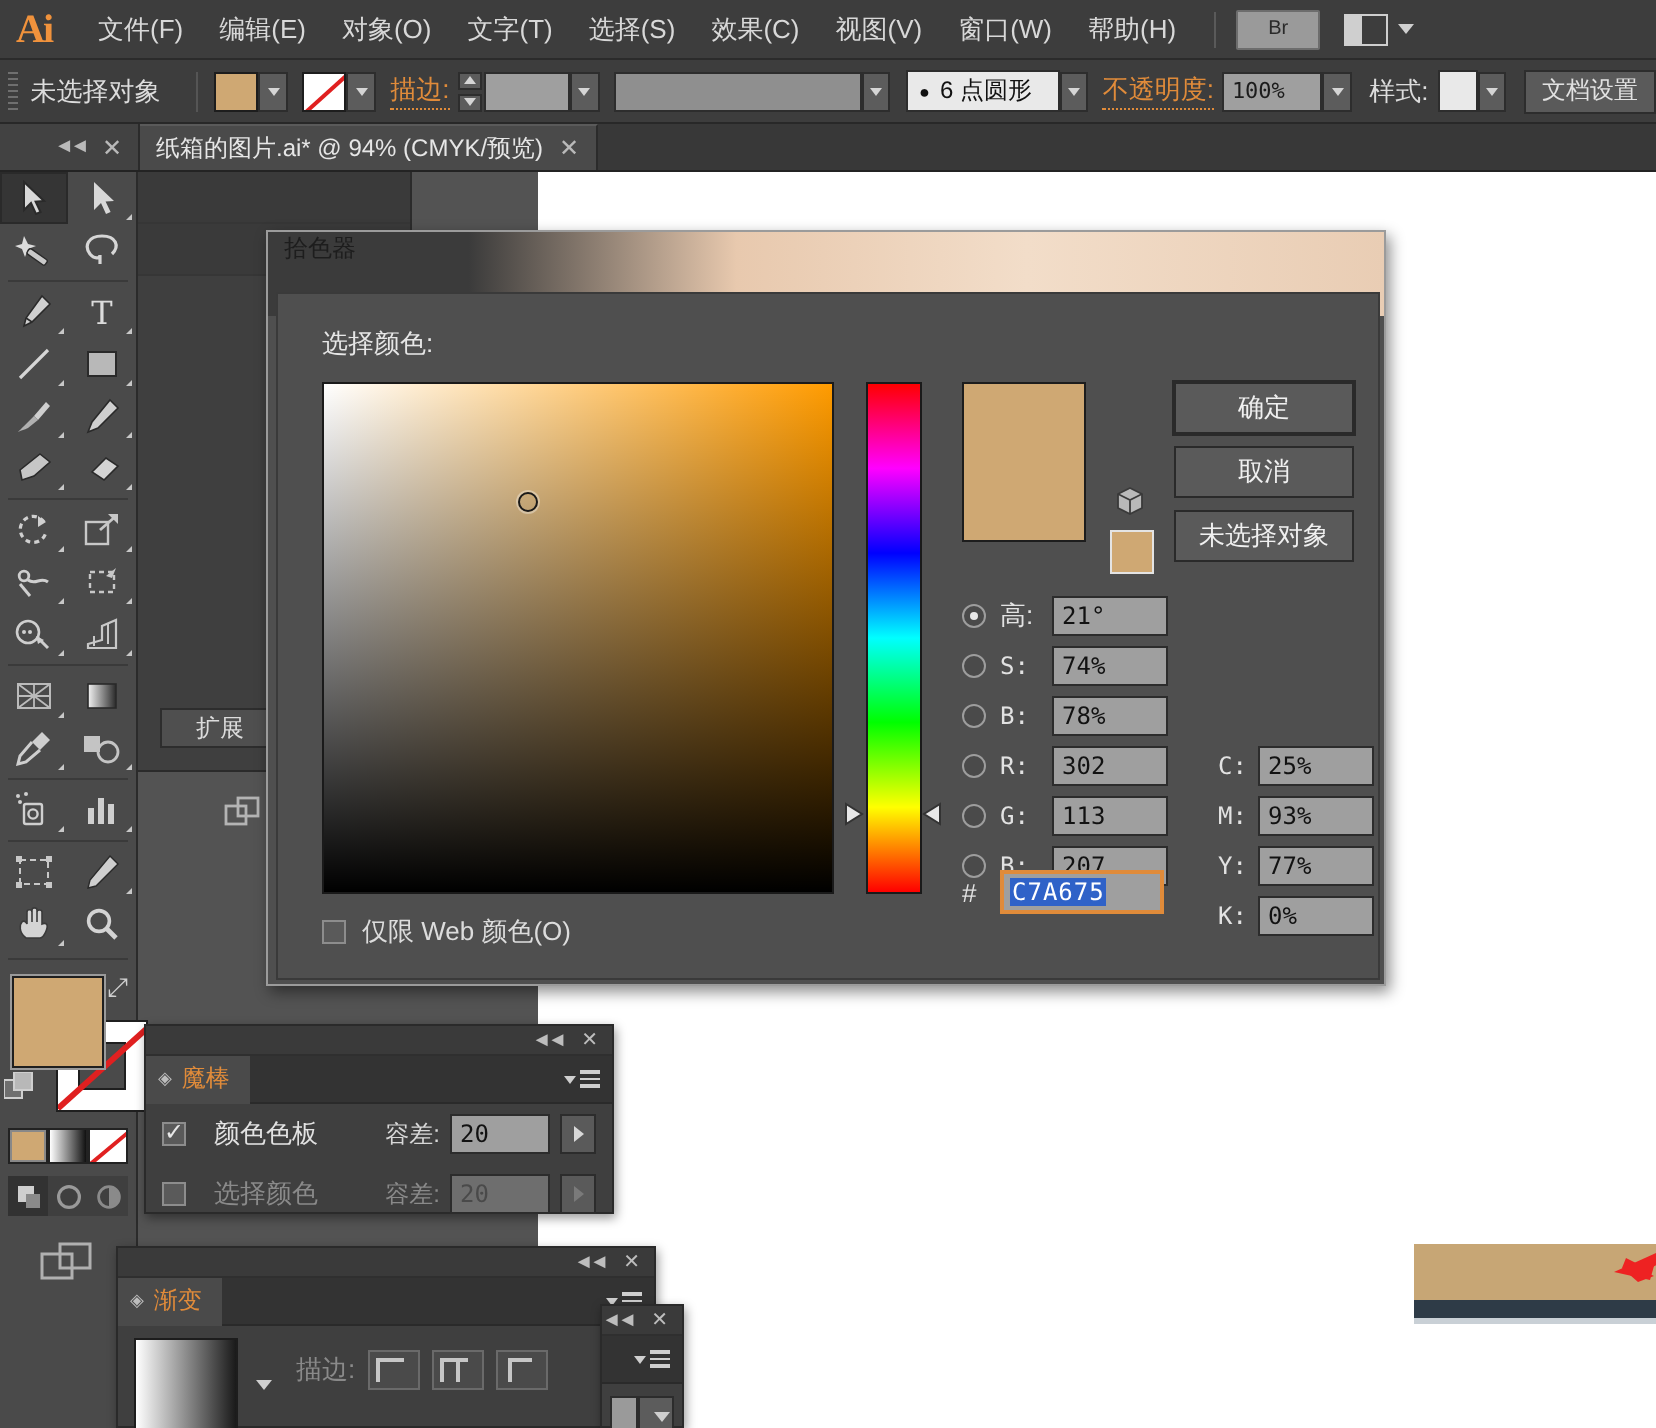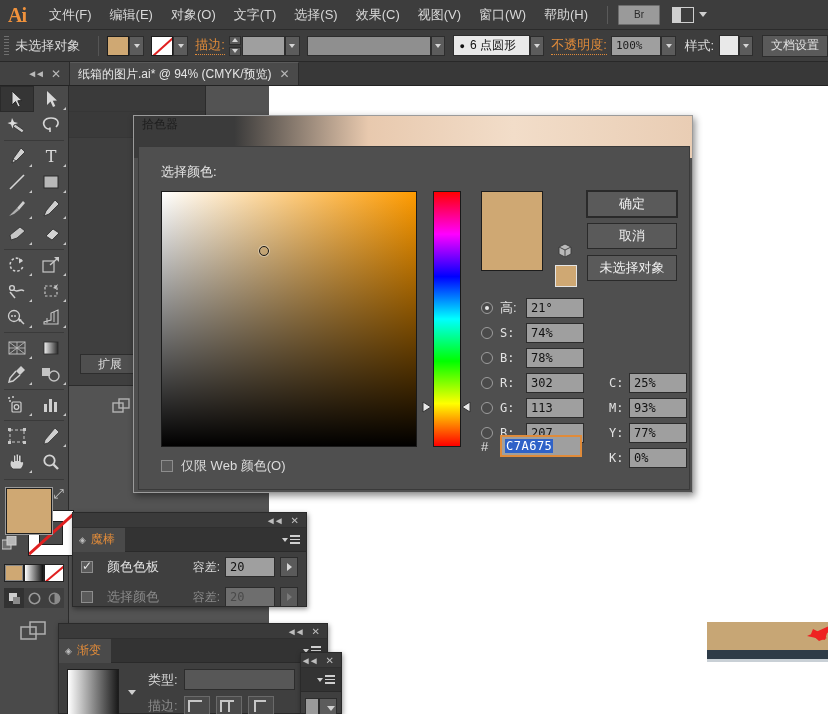--- a/index.html
+++ b/index.html
@@ -942,27 +942,20 @@
   <div style="display:flex;padding:6px 8px 0 8px">
     <div>
       <div style="display:flex;align-items:center;gap:4px">
         <span class="gradbox"></span>
         <span class="caret-d"></span>
       </div>
 
     </div>
 
     <div style="flex:1;margin-left:12px">
-      <div style="display:flex;align-items:center;gap:6px">
-        <span class="glabel">类型:</span>
-        <span class="gfield" style="flex:1"></span>
-        <span class="gdrop">
-            <i class="caret-d"></i>
-          </span>
-      </div>
 
       <div style="display:flex;align-items:center;gap:6px;margin-top:6px">
         <span class="glabel dim">描边:</span>
         <span class="strokeicon">
             <i style="left:3px;top:3px;width:2px;height:12px"></i>
             <i style="left:3px;top:3px;width:14px;height:2px"></i>
           </span>
         <span class="strokeicon">
             <i style="left:3px;top:3px;width:2px;height:12px"></i>
             <i style="left:3px;top:3px;width:14px;height:2px"></i>

